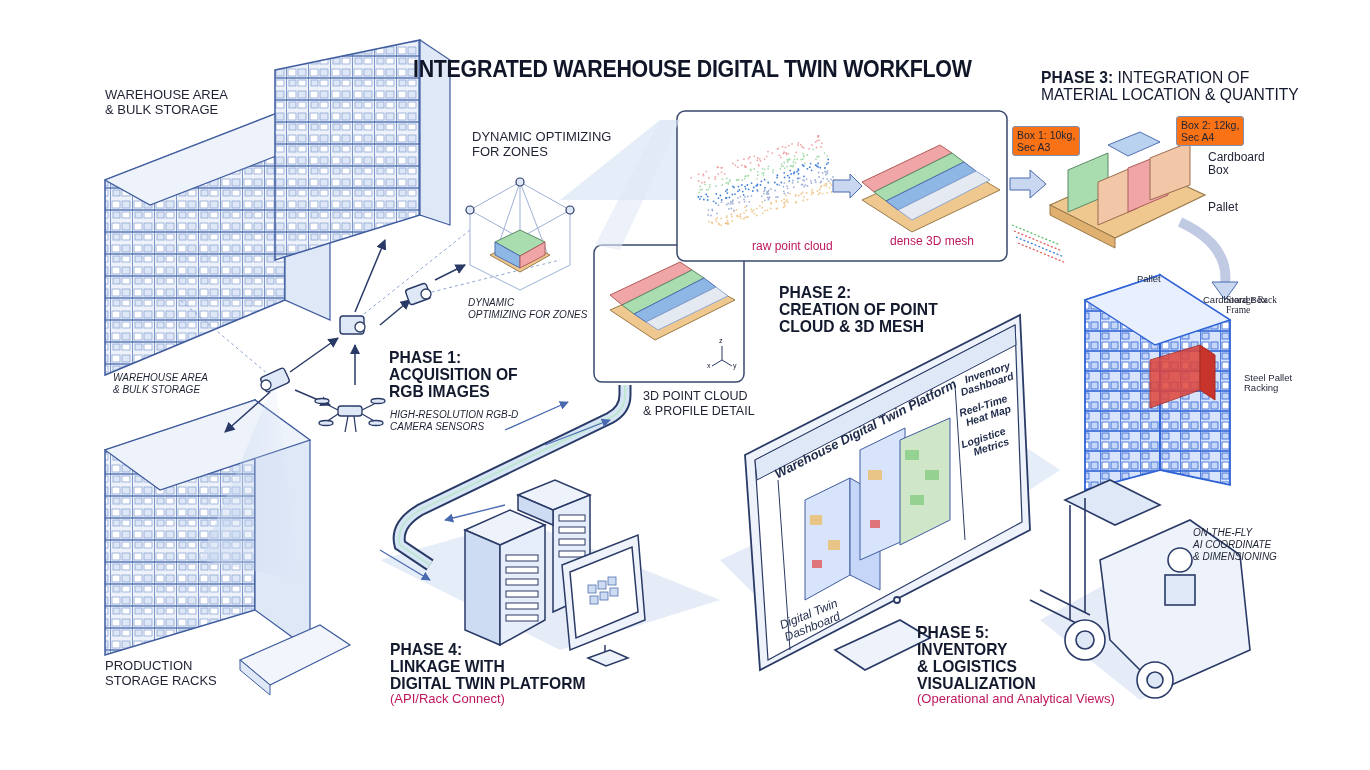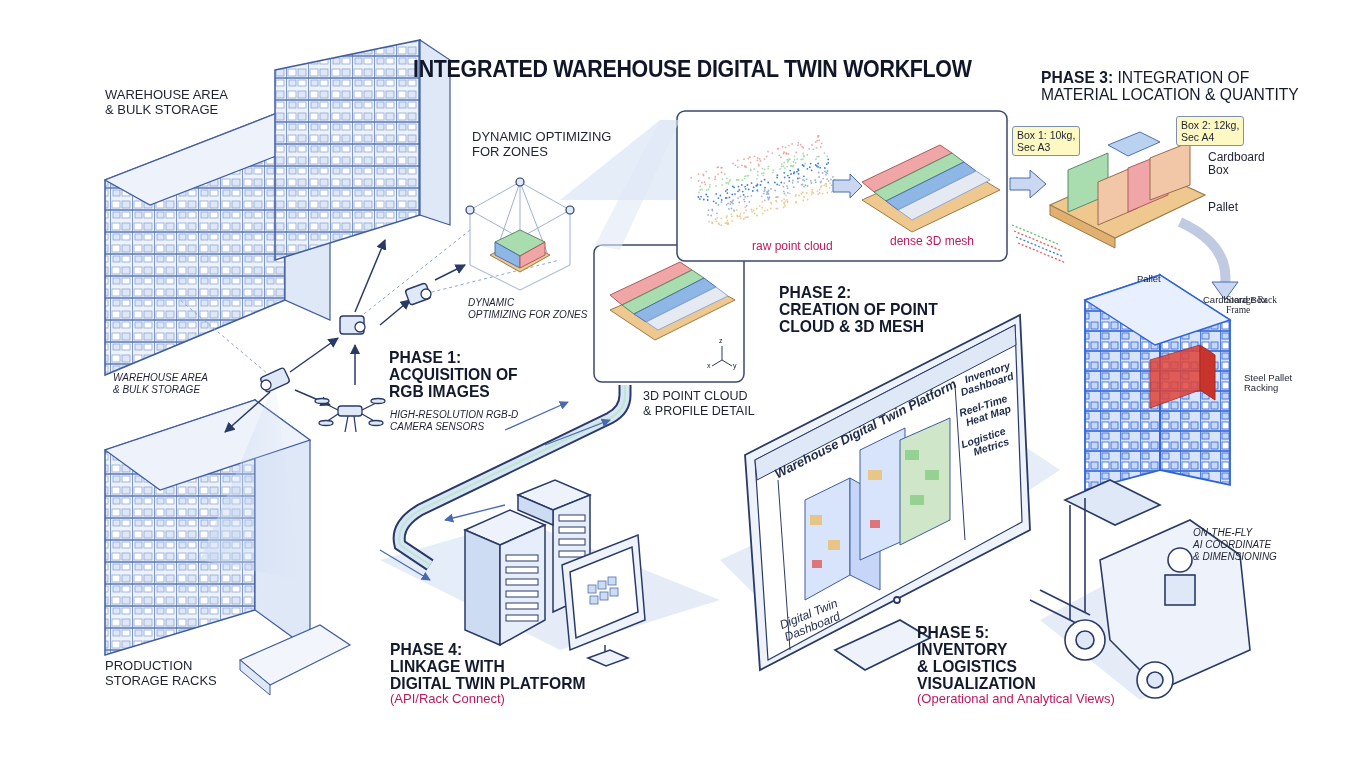--- a/index.html
+++ b/index.html
@@ -4,21 +4,21 @@
 <style>
   html,body{margin:0;padding:0;background:#fff;}
   body{width:1370px;height:770px;position:relative;overflow:hidden;font-family:"Liberation Sans","DejaVu Sans",sans-serif;color:#141a2e;}
   .abs{position:absolute;}
   .title{left:413px;top:56px;font-size:23px;font-weight:bold;letter-spacing:-0.3px;color:#101628;transform:scaleX(0.93);transform-origin:left top;white-space:nowrap;}
   .lbl{font-size:13px;line-height:15px;text-transform:uppercase;color:#1e2233;white-space:nowrap;}
   .lbl-sm{font-size:10px;line-height:12px;text-transform:uppercase;color:#1e2233;white-space:nowrap;font-style:italic;}
   .phase{font-size:17px;line-height:17px;font-weight:bold;color:#141a2e;white-space:pre-line;transform:scaleX(0.92);transform-origin:left top;}
   .sub{font-size:13px;line-height:15px;color:#be185d;white-space:nowrap;}
   .callout{font-size:11px;line-height:12px;color:#1e2233;white-space:nowrap;}
-  .box-callout{background:#fef9c3;border:1px solid #7c8fb5;border-radius:3px;padding:2px 4px;font-size:10.5px;line-height:12px;color:#1e2233;white-space:pre-line;}
+  .box-callout{background:#f97316;border:1px solid #7c8fb5;border-radius:3px;padding:2px 4px;font-size:10.5px;line-height:12px;color:#1e2233;white-space:pre-line;}
   svg{position:absolute;left:0;top:0;}
   .screen-tab{font-size:10.5px;line-height:11px;font-style:italic;font-weight:bold;color:#1e2a4a;white-space:pre-line;text-align:right;}
 </style>
 </head>
 <body>
 
 <svg width="1370" height="770" viewBox="0 0 1370 770">
   <defs>
     <pattern id="rackPat" width="22" height="22" patternUnits="userSpaceOnUse">
       <rect width="22" height="22" fill="#eef3fb"></rect>

